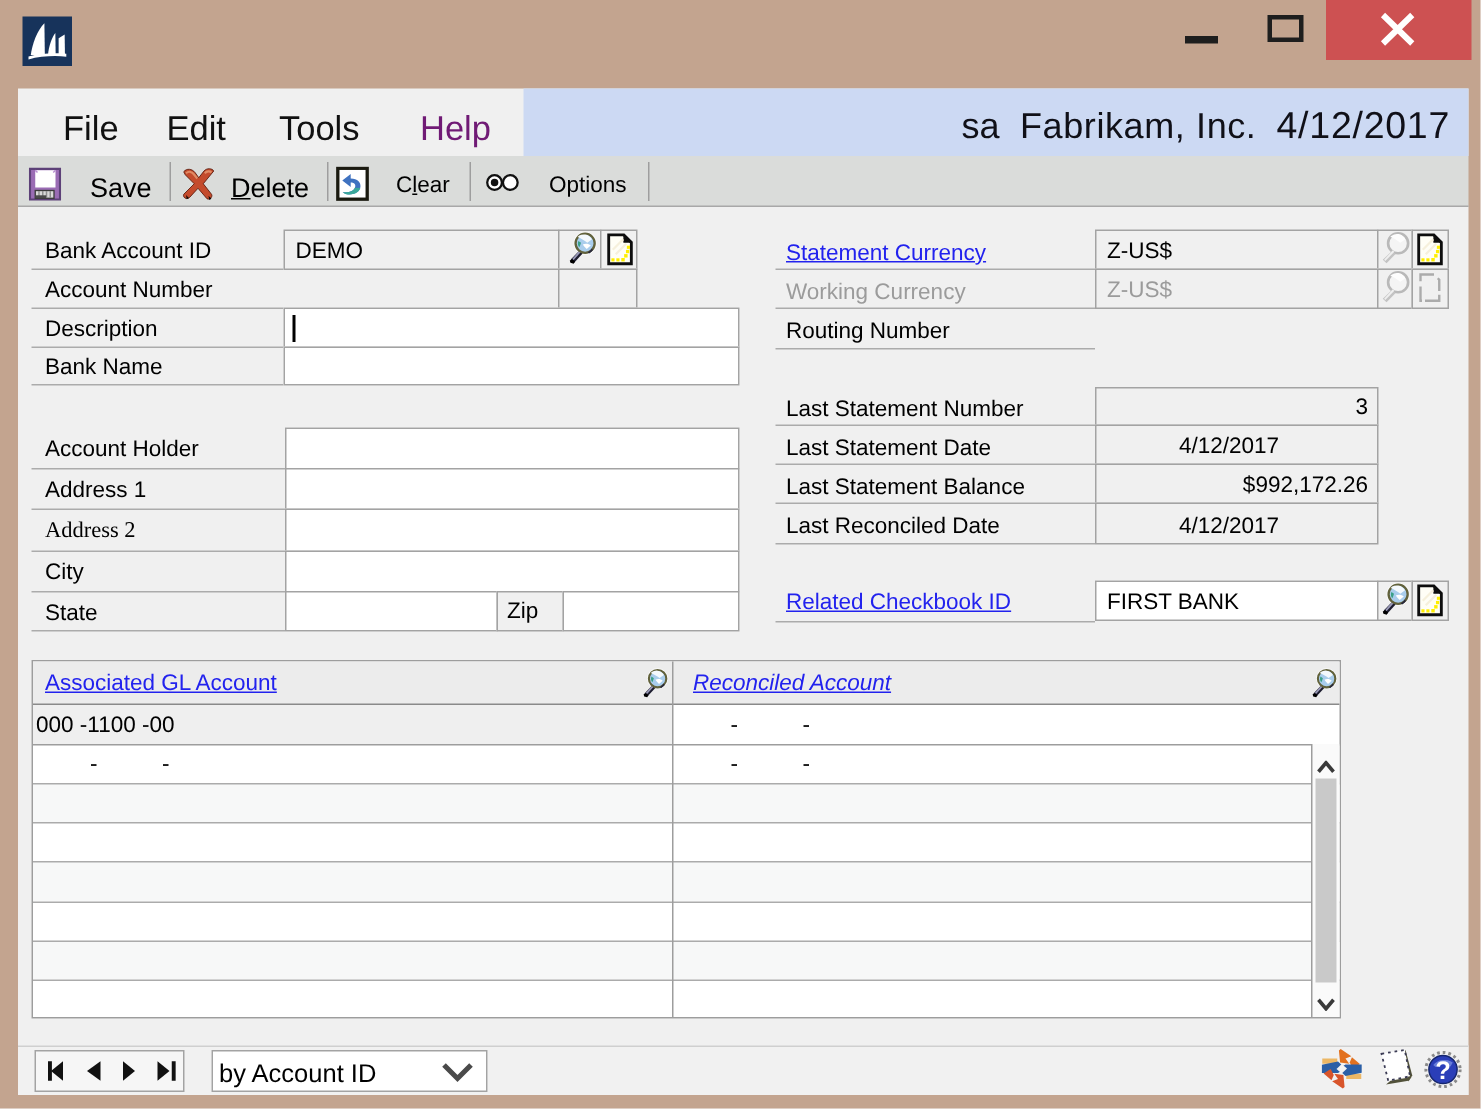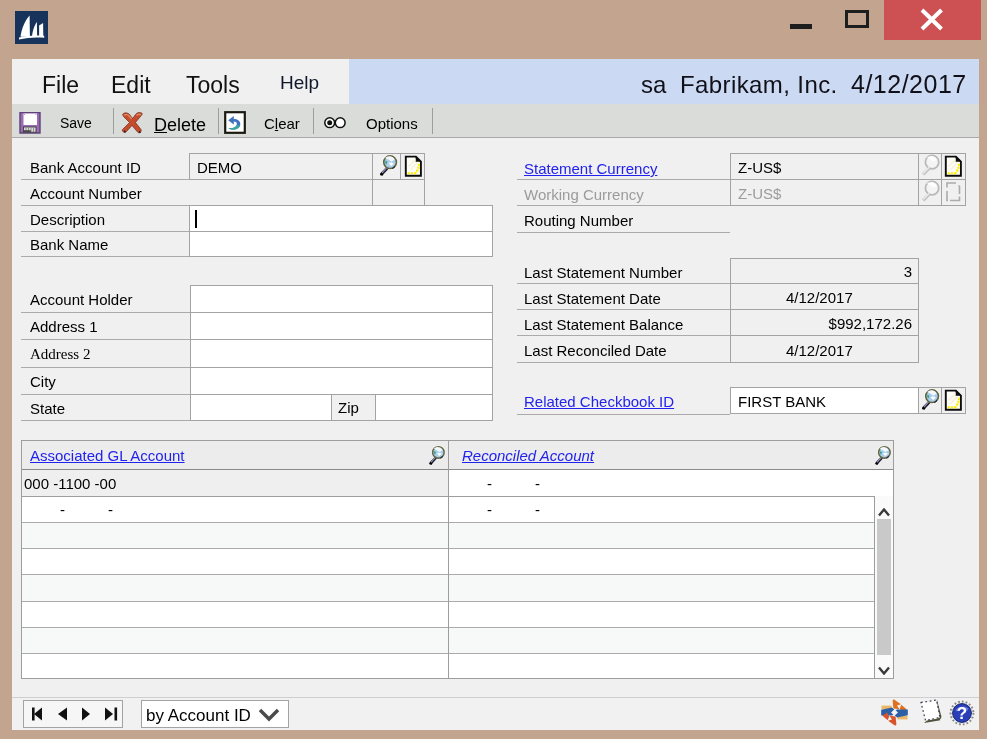--- a/index.html
+++ b/index.html
@@ -68,38 +68,38 @@
     <svg width="97" height="40" viewBox="0 0 97 40">
         <path d="M38 10 L57.5 29 M57.5 10 L38 29" stroke="#fff" stroke-width="4" stroke-linecap="butt"></path>
       </svg>
   </div>
 
   <div class="abs" style="left:12px;top:59px;width:967px;height:45px;background:#f0f0f0;"></div>
   <div class="abs" style="left:349px;top:59px;width:630px;height:45px;background:#ccd9f3;"></div>
   <div class="abs" style="left:42px;top:72px;font-size:23px;color:#111;">File</div>
   <div class="abs" style="left:111px;top:72px;font-size:23px;color:#111;">Edit</div>
   <div class="abs" style="left:186px;top:72px;font-size:23px;color:#111;">Tools</div>
-  <div class="abs" style="left:280px;top:72px;font-size:19px;color:#0f172a;">Help</div>
+  <div class="abs" style="left:280px;top:72px;font-size:23px;color:#701a75;">Help</div>
   <div class="abs" style="left:641px;top:71px;font-size:24px;color:#101018;">sa</div>
   <div class="abs" style="left:680px;top:71px;font-size:24px;letter-spacing:0.4px;color:#101018;">Fabrikam, Inc.</div>
   <div class="abs" style="left:851px;top:70px;font-size:25px;letter-spacing:0.5px;color:#101018;">4/12/2017</div>
 
   <div class="abs" style="left:12px;top:104px;width:967px;height:34px;background:#dadcda;border-bottom:1px solid #a8a8a8;box-sizing:border-box;"></div>
 
   <div class="abs" style="left:19px;top:111px;width:22px;height:23px;">
     <svg width="22" height="23" viewBox="0 0 22 23">
       <path d="M1 1.6 L21 1.6 L21 22 L1 22 Z" fill="#9a6cb4" stroke="#5d4178" stroke-width="1.4"></path>
       <rect x="4.5" y="2.5" width="13.5" height="11.5" fill="#fff"></rect>
       <path d="M4.5 2.5 L6 4 M18 2.5 L16.5 4" stroke="#b88fd0" stroke-width="1"></path>
       <rect x="4.5" y="16" width="12.5" height="5.2" fill="#d9d9d9" stroke="#3c3c3c" stroke-width="0.9"></rect>
       <path d="M7 16.3 L7 21 M9.5 16.3 L9.5 21 M12 16.3 L12 21 M14.5 16.3 L14.5 21" stroke="#8f8f8f" stroke-width="1"></path>
       <rect x="4.8" y="19.2" width="7" height="1.8" fill="#4a4a4a"></rect>
     </svg>
   </div>
-  <div class="abs" style="left:60px;top:115px;font-size:14px;color:#000;">Save</div>
+  <div class="abs" style="left:60px;top:115px;font-size:18px;color:#000;">Save</div>
   <div class="abs" style="left:113px;top:108px;width:1px;height:26px;background:#9e9e9e;"></div>
 
   <div class="abs" style="left:120px;top:111px;width:25px;height:24px;">
     <svg width="25" height="24" viewBox="0 0 25 24">
       <path d="M2.5 3.5 C4.5 1 8 1.5 10 4 L12.5 7.5 L16 3 C18 0.8 21.5 1.2 22.5 3 L15.5 11.5 L21 18.5 C22 20 20 22.5 18 21.5 L12 14.5 L6.5 20.5 C4.5 22.5 1.5 20.5 2.5 18.5 L9.5 11.5 L3.5 5.5 Z" fill="#c44b2c" stroke="#5e1d0e" stroke-width="0.6"></path>
       <path d="M4 4.5 C6 2.8 8 3.5 9.5 5.5 L11.5 8 M16.5 4.5 C18 2.8 20 3 21 4" stroke="#e08a64" stroke-width="1.4" fill="none"></path>
       <path d="M19 19.5 L21 21.5 L19.5 22.3 Z M4 19 L6 21 L4.5 21.8 Z" fill="#140a06"></path>
     </svg>
   </div>
   <div class="abs" style="left:154px;top:115px;font-size:18px;color:#000;"><u>D</u>elete</div>
@@ -292,21 +292,21 @@
   <div class="abs" style="left:23px;top:700px;width:100px;height:28px;background:#f6f6f6;border:1px solid #a3a3a3;box-sizing:border-box;">
     <svg width="98" height="26" viewBox="0 0 98 26">
       <rect x="8" y="6.5" width="2.6" height="13" fill="#111"></rect>
       <polygon points="18,6.5 18,19.5 10,13" fill="#111"></polygon>
       <polygon points="43,6.5 43,19.5 34,13" fill="#111"></polygon>
       <polygon points="58,6.5 58,19.5 66,13" fill="#111"></polygon>
       <polygon points="81,6.5 81,19.5 89,13" fill="#111"></polygon>
       <rect x="90.5" y="6.5" width="2.6" height="13" fill="#111"></rect>
     </svg>
   </div>
-  <div class="abs" style="left:141px;top:700px;width:148px;height:28px;background:#fff;border:1px solid #a3a3a3;box-sizing:border-box;">
+  <div class="abs" style="left:141px;top:700px;width:184px;height:28px;background:#fff;border:1px solid #a3a3a3;box-sizing:border-box;">
     <span style="position:absolute;left:4px;top:5px;font-size:17px;">by Account ID</span>
     <svg style="position:absolute;right:8px;top:7px;" width="22" height="14" viewBox="0 0 22 14">
         <path d="M2 2 L11 11 L20 2" stroke="#4a4a4a" stroke-width="3.4" fill="none"></path>
       </svg>
   </div>
 
   <div class="abs" style="left:881px;top:699px;width:27px;height:27px;">
     <svg width="27" height="27" viewBox="0 0 27 27">
       <g>
         <polygon points="0.5,6.6 10.5,6.6 10.5,10.2 0.5,10.2" fill="#ecb765"></polygon>

